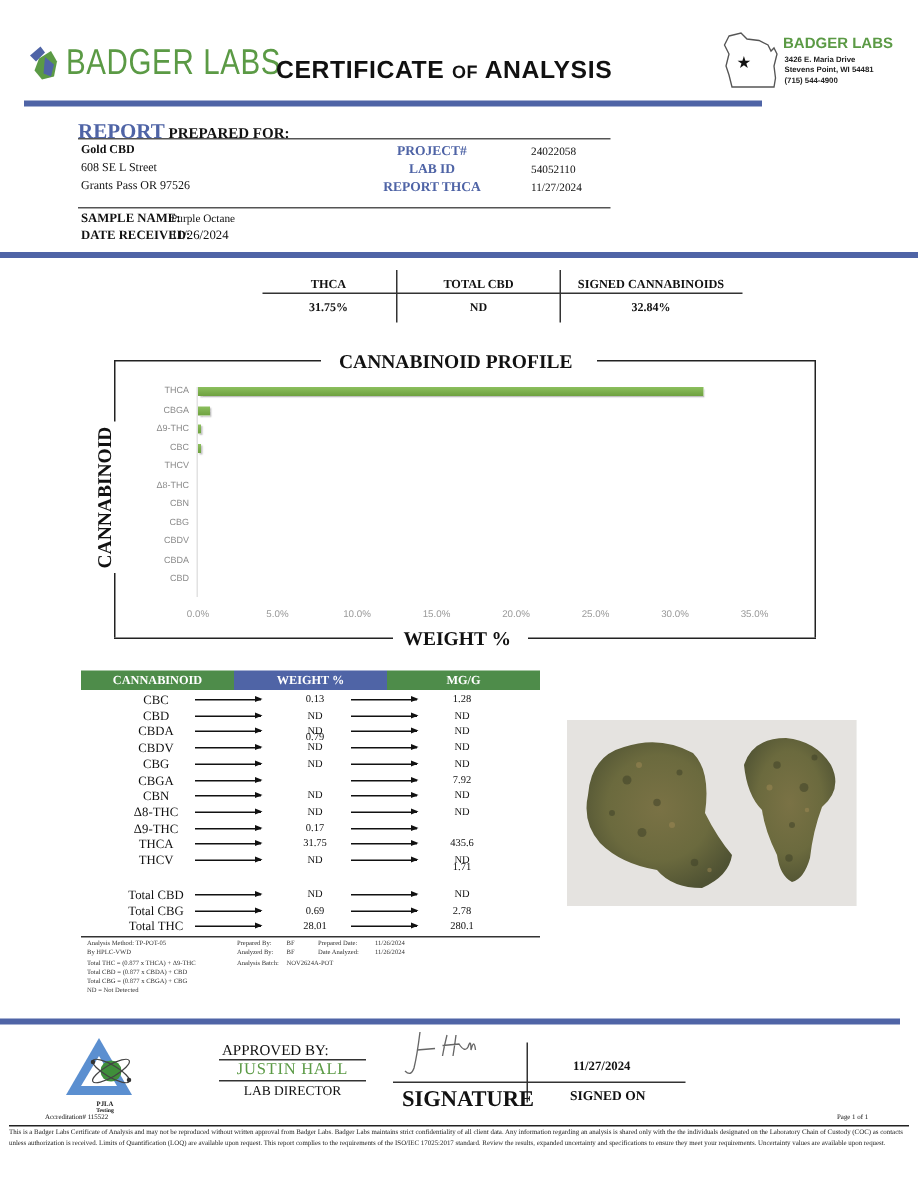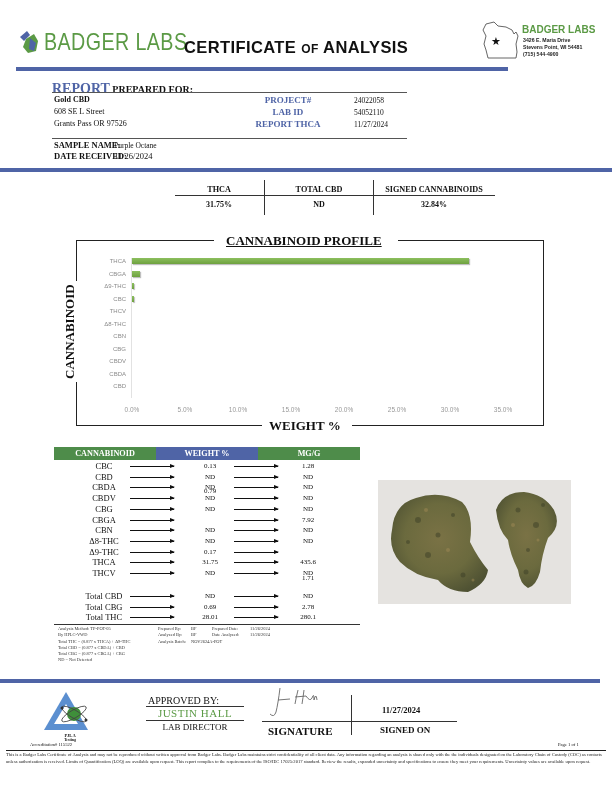--- a/index.html
+++ b/index.html
@@ -34,21 +34,21 @@
   
   .summary { left: 175px; top: 180px; width: 280px; }
   .sum-col { position: absolute; top: 0; height: 35px; text-align: center; font-weight: bold; }
   .sum-col .h { font-size: 8.2px; margin-top: 3px; height: 13px; line-height: 13px; }
   .sum-col .v { font-size: 8px; margin-top: 4px; }
   .sum-rule { position: absolute; left: 0; top: 15px; width: 280px; height: 1px; background: #333; }
   .vsep { position: absolute; width: 1px; background: #333; }
 
   
   .frame-line { background: #222; }
-  .chart-title { left: 222px; top: 233px; font-weight: bold; font-size: 13px; background: #fff; padding: 0 4px; white-space: nowrap; text-decoration: underline; }
+  .chart-title { left: 222px; top: 233px; font-weight: bold; font-size: 13px; background: #fff; padding: 0 4px; white-space: nowrap; }
   .ylab { left: 62px; top: 282px; font-weight: bold; font-size: 13px; transform: rotate(-90deg); transform-origin: left top; white-space: nowrap; background:#fff; padding: 0 3px; }
   .xlab { left: 265px; top: 418px; font-weight: bold; font-size: 13px; background: #fff; padding: 0 4px; white-space: nowrap; }
   .cat { left: 80px; width: 46px; text-align: right; font-family: "Liberation Sans", sans-serif; font-size: 6px; color: #8a8a8a; white-space: nowrap; }
   .tick { top: 406px; width: 40px; text-align: center; font-family: "Liberation Sans", sans-serif; font-size: 6.5px; color: #999; }
   .bar { background: linear-gradient(#8cbf5e, #6ea13f); height: 6px; box-shadow: 1px 1px 1px rgba(0,0,0,0.25); }
   .axisline { left: 131px; top: 258px; width: 1px; height: 140px; background: #e2e2e2; }
 
   
   .tbl-head { top: 447px; height: 13px; color: #fff; font-weight: bold; font-size: 8.2px; text-align: center; line-height: 13px; white-space: nowrap; }
   .cell { font-size: 8px; text-align: center; white-space: nowrap; }
@@ -59,21 +59,21 @@
   .arrow::after { content: ""; position: absolute; right: -1px; top: -2px; border-left: 5px solid #111; border-top: 2.5px solid transparent; border-bottom: 2.5px solid transparent; }
   .notes { font-size: 4.4px; color: #333; white-space: nowrap; line-height: 6.3px; }
 
   
   .photo { left: 378px; top: 480px; width: 193px; height: 124px; background: #e4e2df; overflow: hidden; }
 
   
   .approved { left: 148px; top: 695px; width: 94px; text-align: left; font-size: 10px; }
   .approved-name { left: 148px; top: 707px; width: 94px; text-align: center; font-size: 11px; color: #5b9a45; letter-spacing: 0.5px; white-space: nowrap; }
   .lab-director { left: 148px; top: 722px; width: 94px; text-align: center; font-size: 9px; white-space: nowrap; }
-  .sig-label { left: 268px; top: 725px; font-size: 11px; font-weight: bold; white-space: nowrap; }
+  .sig-label { left: 268px; top: 725px; font-size: 15px; font-weight: bold; white-space: nowrap; }
   .signed-on { left: 380px; top: 725px; font-size: 9px; font-weight: bold; white-space: nowrap; }
   .signed-date { left: 382px; top: 705px; font-size: 8.5px; font-weight: bold; white-space: nowrap; }
   .pjla { left: 36px; top: 688px; width: 70px; height: 50px; }
   .pjla-name { left: 50px; top: 733px; width: 40px; text-align: center; font-size: 4.5px; font-weight: bold; }
   .pjla-test { left: 50px; top: 738px; width: 40px; text-align: center; font-size: 3.8px; font-weight: bold; }
   .accred { left: 30px; top: 742px; font-size: 4.6px; white-space: nowrap; }
   .page-no { left: 558px; top: 742px; font-size: 4.6px; white-space: nowrap; }
   .disclaimer { left: 6px; top: 752px; width: 600px; font-size: 4.6px; line-height: 6.6px; color: #222; }
 </style>
 </head>

